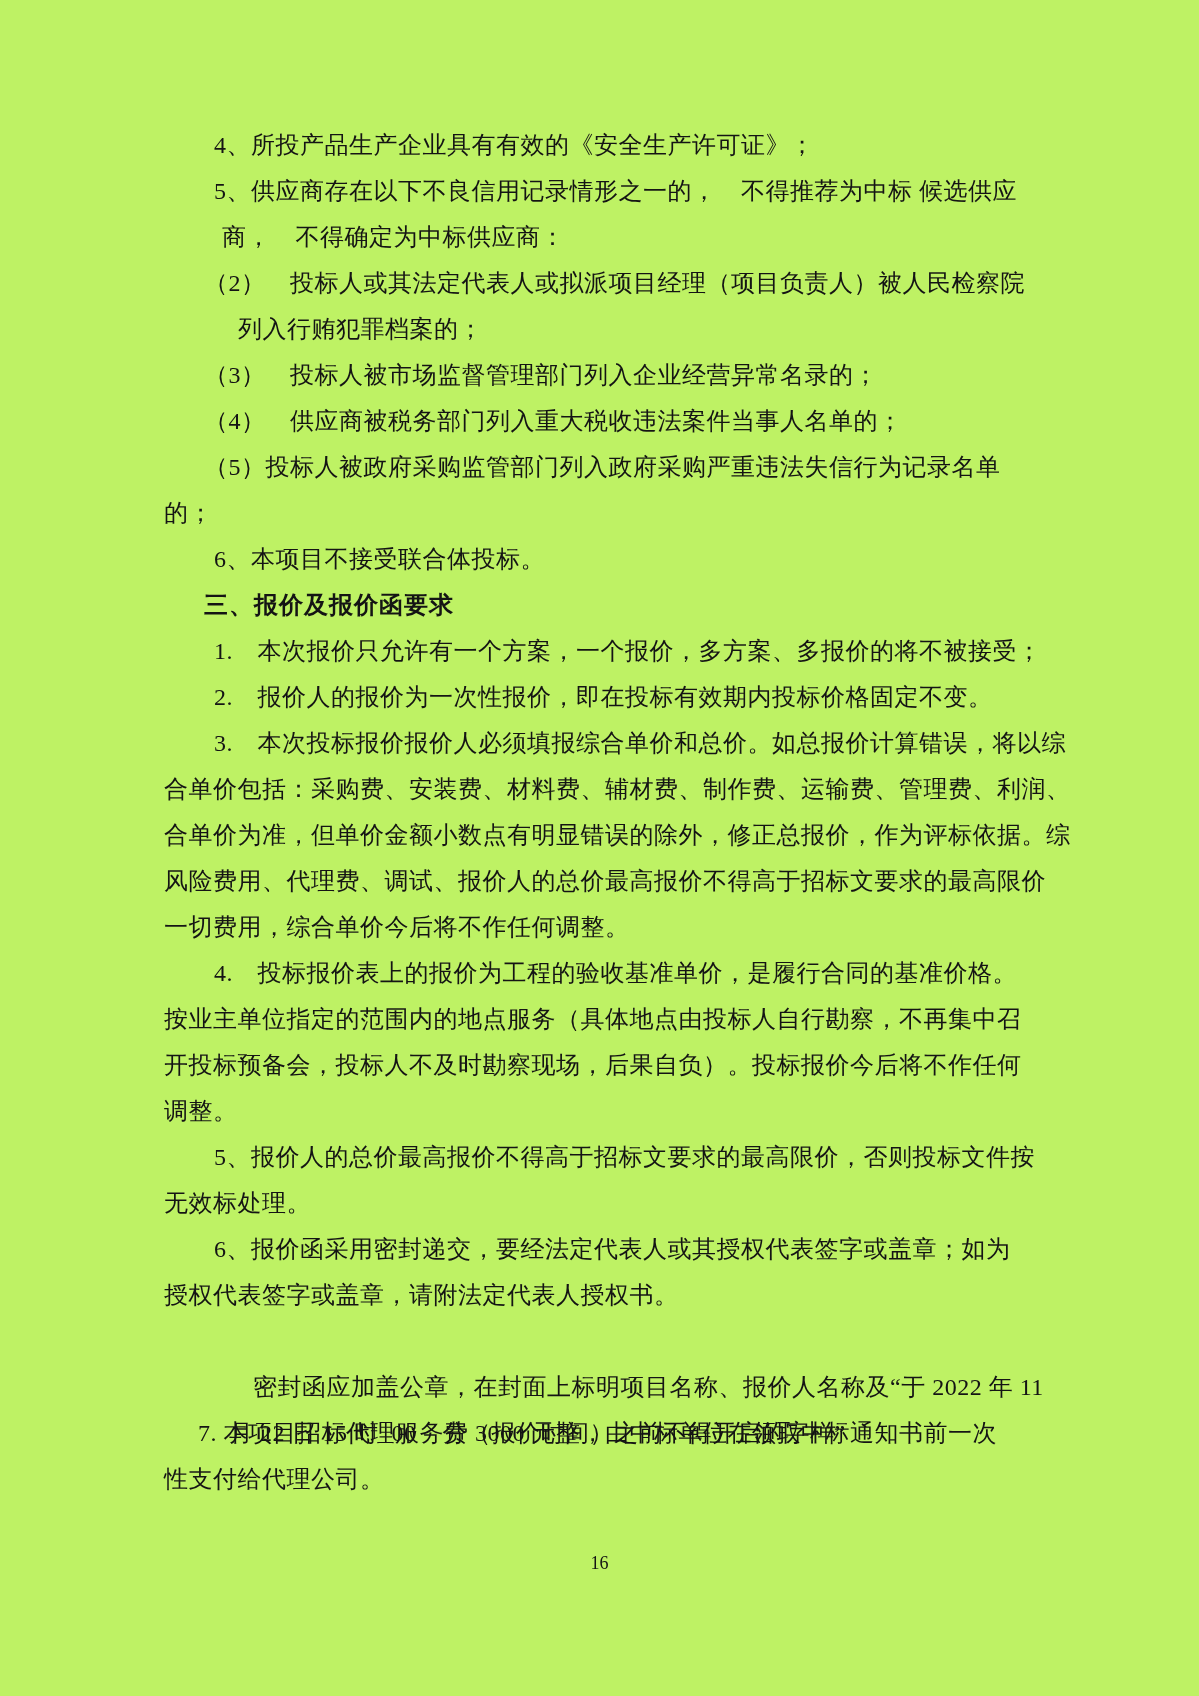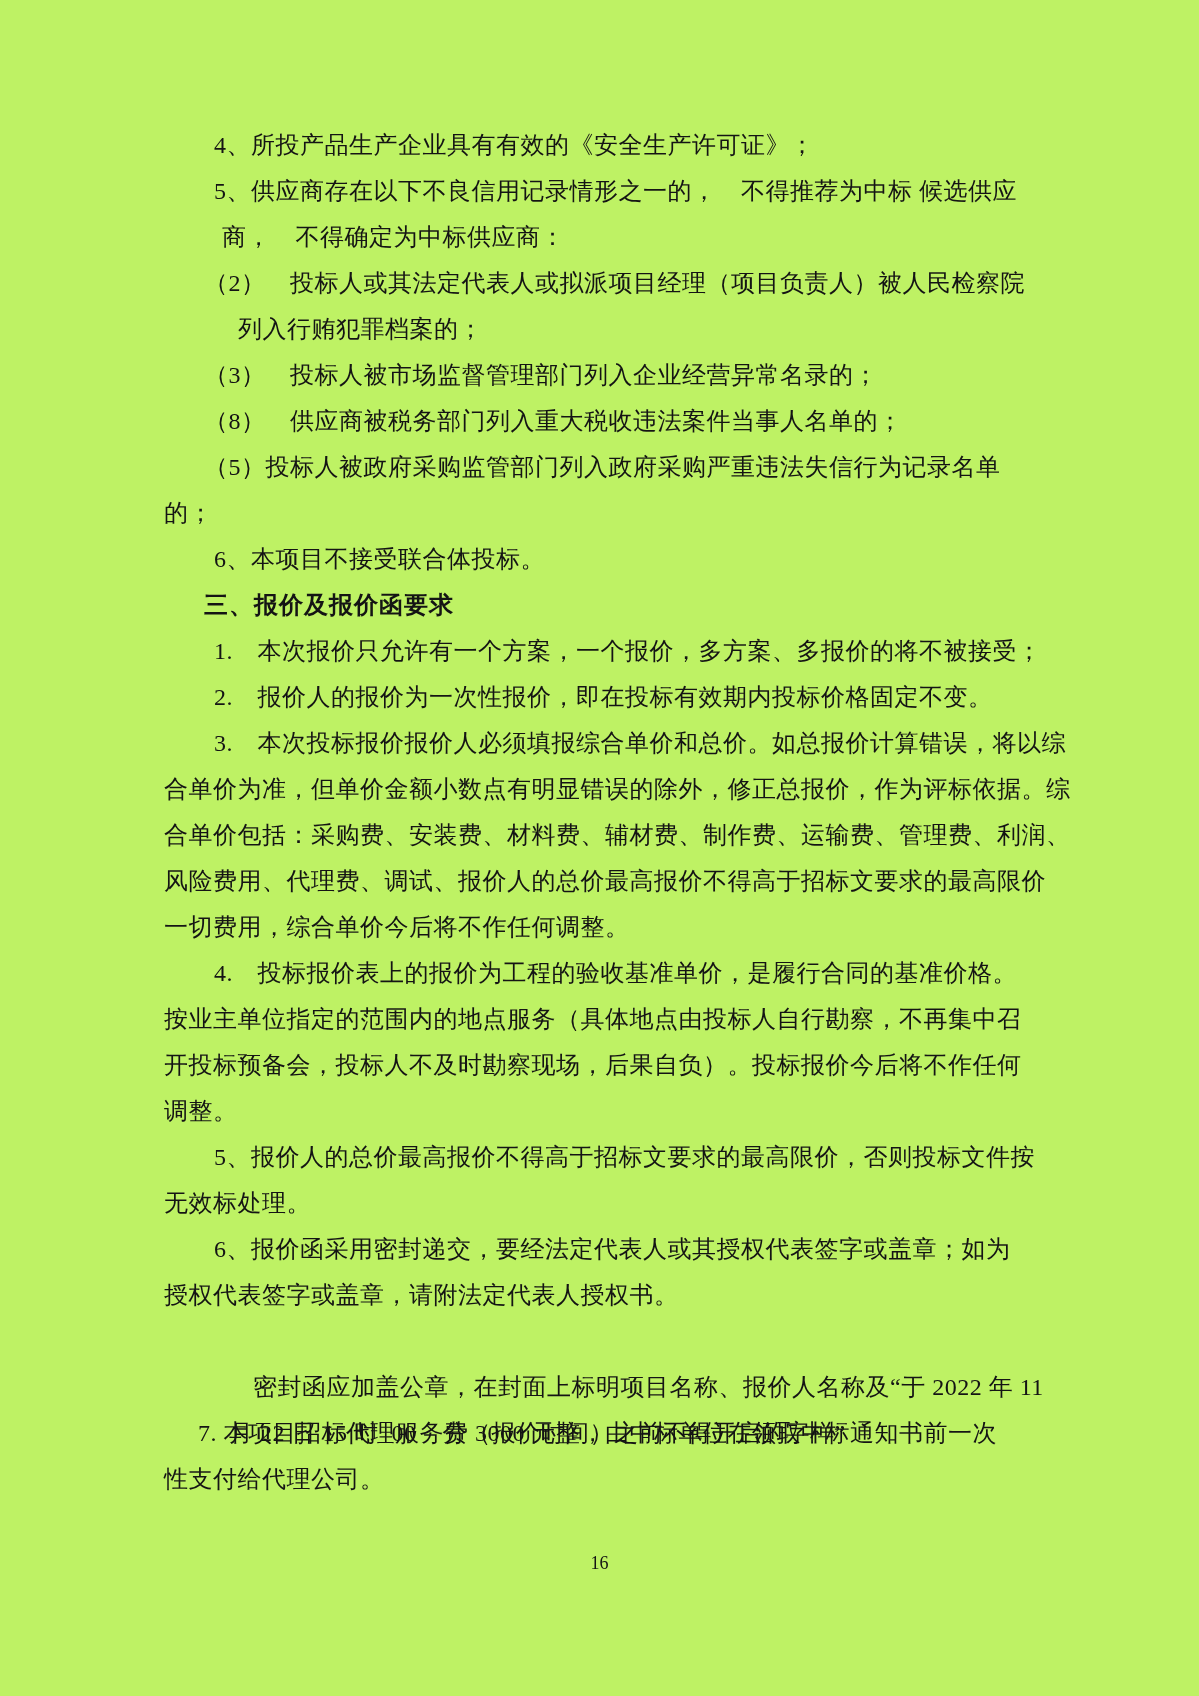--- a/index.html
+++ b/index.html
@@ -54,30 +54,30 @@
 
 <div class="page">
   <div class="text-block">
 
     <div class="line ind2">4、所投产品生产企业具有有效的《安全生产许可证》；</div>
     <div class="line ind2">5、供应商存在以下不良信用记录情形之一的，　不得推荐为中标 候选供应</div>
     <div class="line ind23">商，　不得确定为中标供应商：</div>
     <div class="line ind15">（2）　投标人或其法定代表人或拟派项目经理（项目负责人）被人民检察院</div>
     <div class="line ind29">列入行贿犯罪档案的；</div>
     <div class="line ind15">（3）　投标人被市场监督管理部门列入企业经营异常名录的；</div>
-    <div class="line ind15">（8）　供应商被税务部门列入重大税收违法案件当事人名单的；</div>
+    <div class="line ind15">（4）　供应商被税务部门列入重大税收违法案件当事人名单的；</div>
     <div class="line ind15">（5）投标人被政府采购监管部门列入政府采购严重违法失信行为记录名单</div>
     <div class="line">的；</div>
     <div class="line ind2">6、本项目不接受联合体投标。</div>
     <div class="line ind15 heading">三、报价及报价函要求</div>
     <div class="line ind2">1.　本次报价只允许有一个方案，一个报价，多方案、多报价的将不被接受；</div>
     <div class="line ind2">2.　报价人的报价为一次性报价，即在投标有效期内投标价格固定不变。</div>
     <div class="line ind2">3.　本次投标报价报价人必须填报综合单价和总价。如总报价计算错误，将以综</div>
+    <div class="line">合单价包括：采购费、安装费、材料费、辅材费、制作费、运输费、管理费、利润、</div>
     <div class="line">合单价为准，但单价金额小数点有明显错误的除外，修正总报价，作为评标依据。综</div>
-    <div class="line">合单价包括：采购费、安装费、材料费、辅材费、制作费、运输费、管理费、利润、</div>
     <div class="line">风险费用、代理费、调试、报价人的总价最高报价不得高于招标文要求的最高限价</div>
     <div class="line">一切费用，综合单价今后将不作任何调整。</div>
     <div class="line ind2">4.　投标报价表上的报价为工程的验收基准单价，是履行合同的基准价格。</div>
     <div class="line">按业主单位指定的范围内的地点服务（具体地点由投标人自行勘察，不再集中召</div>
     <div class="line">开投标预备会，投标人不及时勘察现场，后果自负）。投标报价今后将不作任何</div>
     <div class="line">调整。</div>
     <div class="line ind2">5、报价人的总价最高报价不得高于招标文要求的最高限价，否则投标文件按</div>
     <div class="line">无效标处理。</div>
     <div class="line ind2">6、报价函采用密封递交，要经法定代表人或其授权代表签字或盖章；如为</div>
     <div class="line">授权代表签字或盖章，请附法定代表人授权书。</div>

